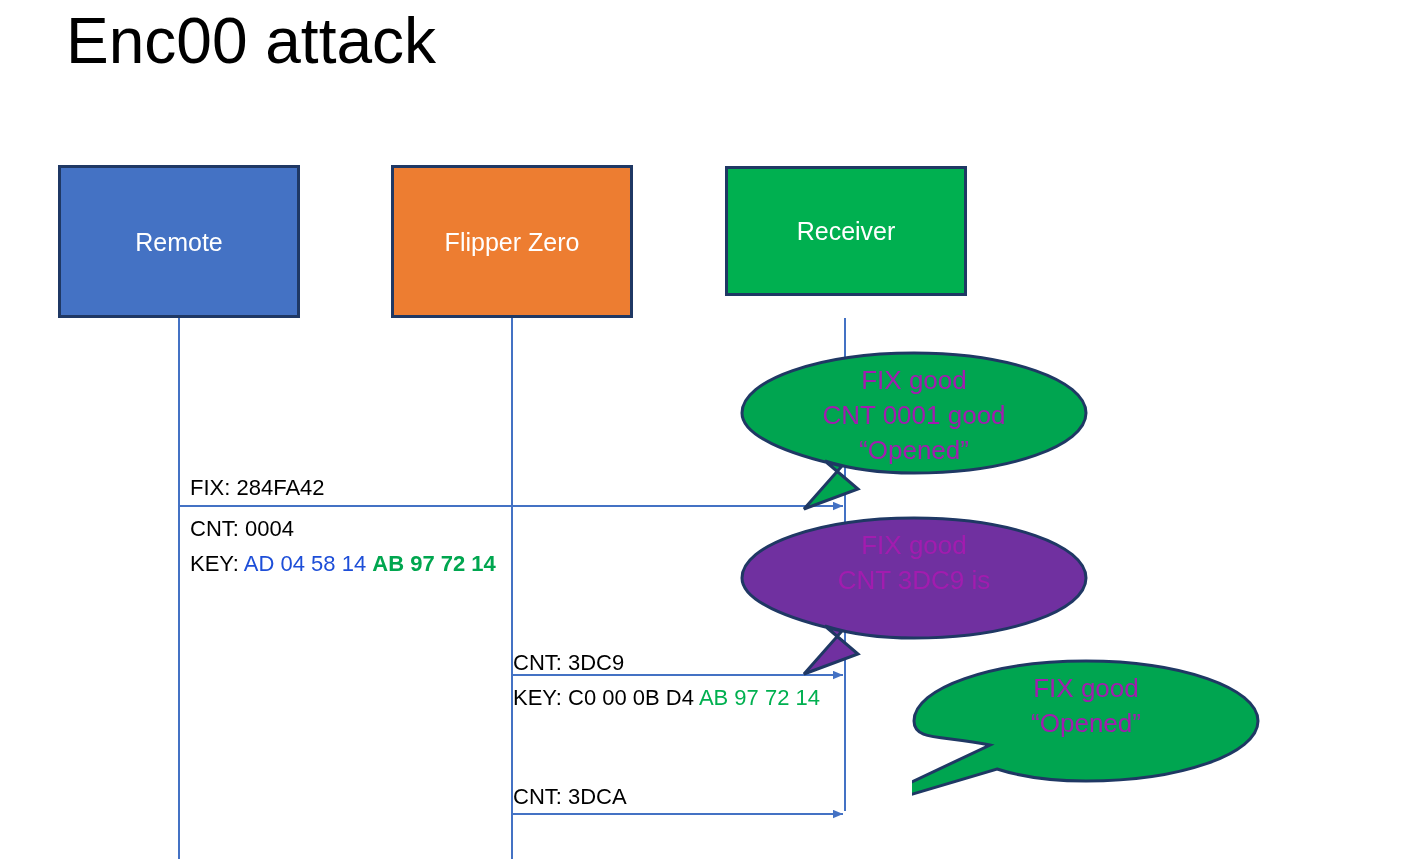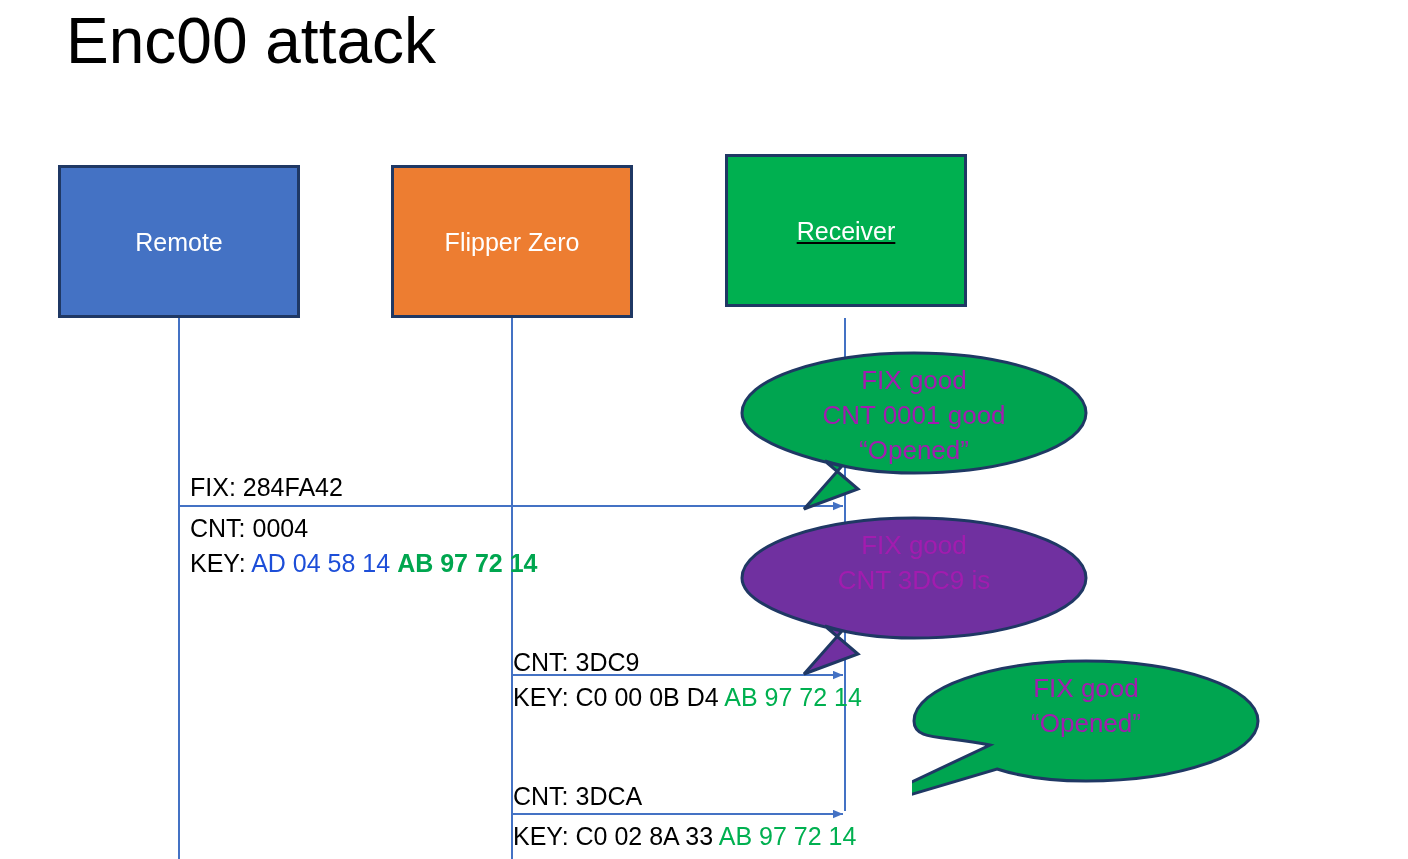--- a/index.html
+++ b/index.html
@@ -43,21 +43,21 @@
   .actor-label {
     color: #ffffff;
     font-size: 25px;
     line-height: 30px;
     font-weight: 400;
     text-align: center;
     white-space: nowrap;
   }
   #box-remote  { left: 58px;  top: 165px; width: 242px; height: 153px; background: #4472C4; }
   #box-flipper { left: 391px; top: 165px; width: 242px; height: 153px; background: #ED7D31; }
-  #box-receiver{ left: 725px; top: 154px; width: 242px; height: 153px; background: #00B050; text-decoration: underline; }
+  #box-receiver{ left: 725px; top: 166px; width: 242px; height: 130px; background: #00B050; }
 
   
   .lifeline {
     position: absolute;
     width: 2px;
     background: #4472C4;
   }
   #life-remote  { left: 178px; top: 318px; height: 541px; }
   #life-flipper { left: 511px; top: 318px; height: 541px; }
   #life-receiver{ left: 844px; top: 318px; height: 493px; }
@@ -67,21 +67,21 @@
     position: absolute;
     left: 0; top: 0;
     width: 1408px;
     height: 859px;
     pointer-events: none;
   }
 
   
   .msg {
     position: absolute;
-    font-size: 25px;
+    font-size: 22px;
     line-height: 33px;
     color: #000000;
     white-space: nowrap;
   }
   .hex-red   { color: #1d4ed8; }
   .hex-green { color: #00B050; }
   .hex-green-b { color: #00A64F; font-weight: bold; }
 
   #msg1-fix { left: 190px; top: 471px; }
   #msg1-cnt { left: 190px; top: 512px; }
@@ -152,21 +152,20 @@
   </svg>
 
   <div class="msg" id="msg1-fix">FIX: 284FA42</div>
   <div class="msg" id="msg1-cnt">CNT: 0004</div>
   <div class="msg" id="msg1-key"><span>KEY: </span><span class="hex-red">AD 04 58 14</span><span>&nbsp;</span><span class="hex-green-b">AB 97 72 14</span></div>
 
   <div class="msg" id="msg2-cnt">CNT: 3DC9</div>
   <div class="msg" id="msg2-key"><span>KEY: C0 00 0B D4 </span><span class="hex-green">AB 97 72 14</span></div>
 
   <div class="msg" id="msg3-cnt">CNT: 3DCA</div>
-  <div class="msg" id="msg3-key"><span>KEY: C0 02 8A 33 </span><span class="hex-green">AB 97 72 14</span></div>
 
   <div class="callout" id="callout-1">
     <svg width="350" height="163" viewBox="0 0 350 163">
       <path d="M 174,4 C 268,4 346,31 346,64 C 346,97 268,124 174,124 C 140,124 110,120 85,112
                L 118,140 L 64,160 L 102,117
                C 48,105 2,87 2,64 C 2,31 80,4 174,4 Z" fill="#00A550" stroke="#1F3864" stroke-width="3"></path>
     </svg>
     <div class="callout-text">
       <div>FIX good</div>
       <div>CNT 0001 good</div>

